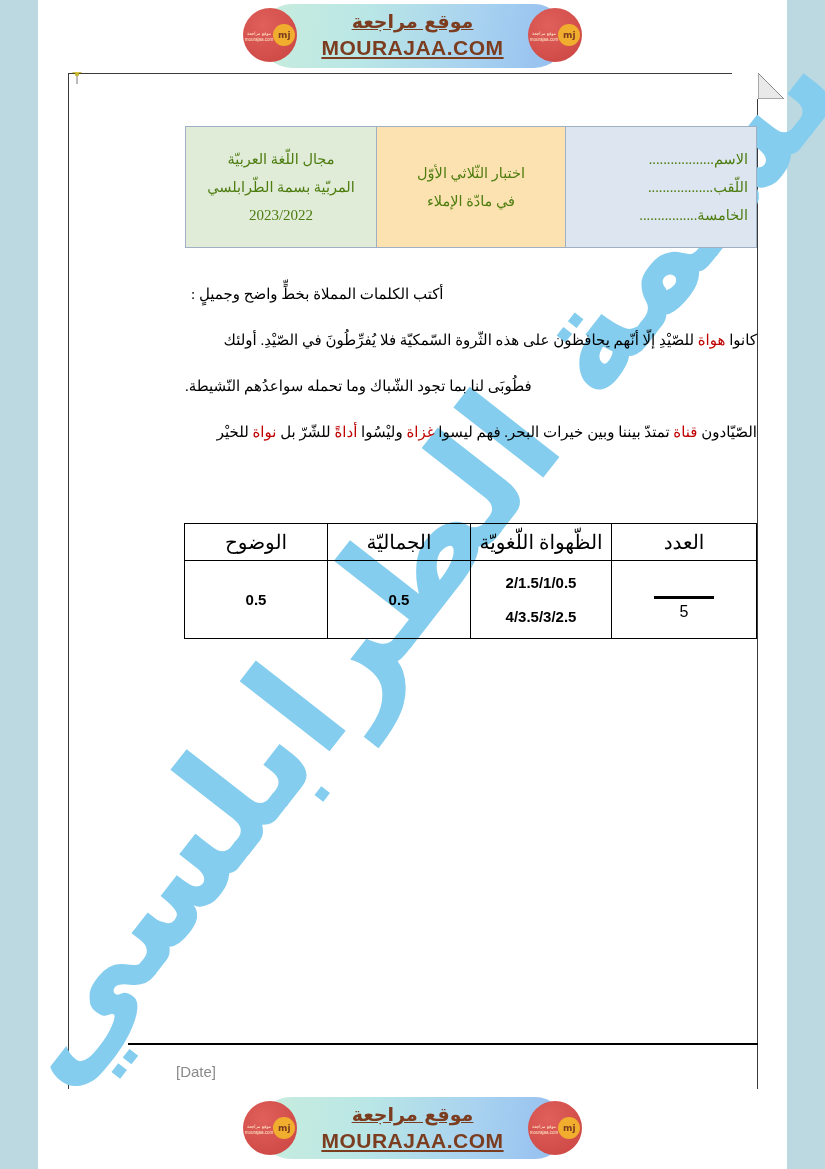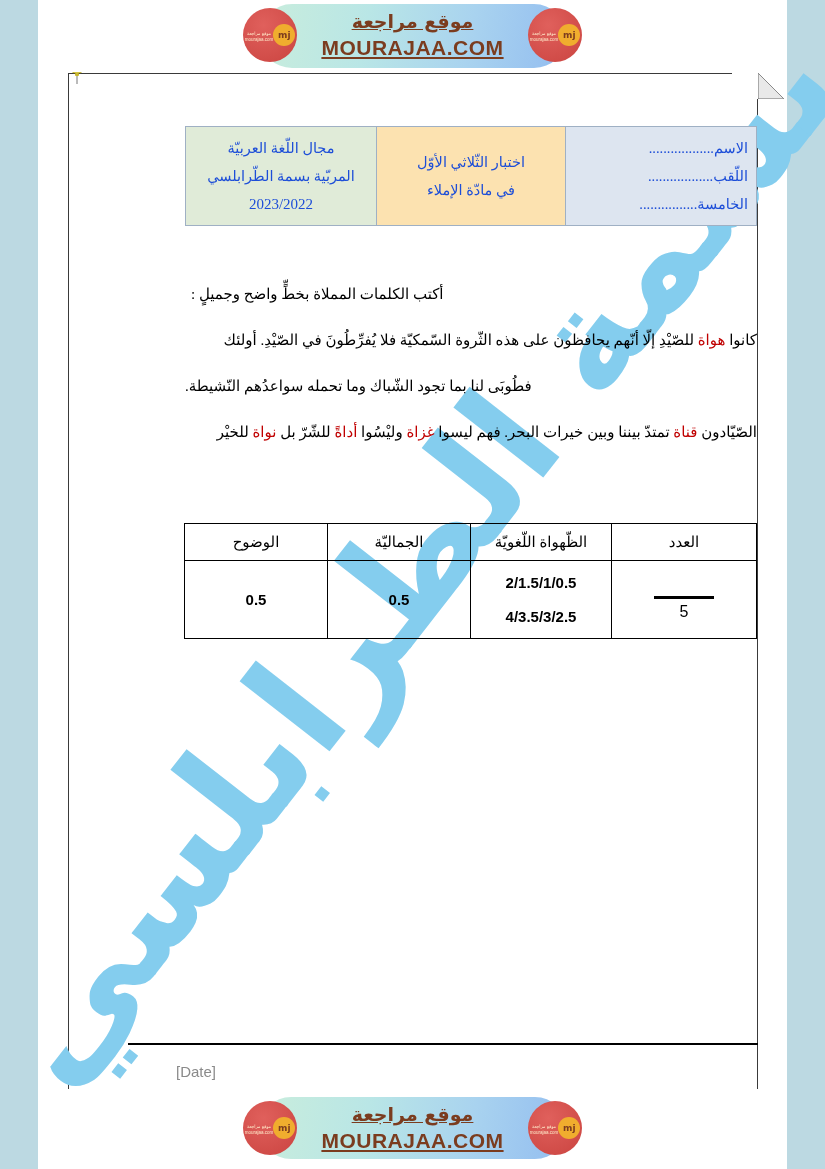--- a/index.html
+++ b/index.html
@@ -165,24 +165,24 @@
   .hdr-table {
     position: absolute;
     right: 1px; top: 53px;
     width: 572px;
     border-collapse: collapse;
     table-layout: fixed;
   }
   .hdr-table td {
     border: 1px solid #9fb0c4;
     vertical-align: middle;
-    padding: 7px 8px;
+    padding: 18px 8px;
     font-size: 14.5px;
     line-height: 28px;
-    color: #1d4ed8;
+    color: #4d7c0f;
   }
   .hdr-cell-a { width: 190px; background: #e0ebd8; text-align: center; }
   .hdr-cell-b { width: 188px; background: #fce2b0; text-align: center; }
   .hdr-cell-c { width: 190px; background: #dde5f0; text-align: right; }
   .year { direction: ltr; display: inline-block; font-family: Liberation Serif, serif; font-size: 15px;}
   .dots { letter-spacing: 1.5px; }
 
   
   .body-text {
     position: absolute;
@@ -207,21 +207,21 @@
     width: 572px;
     border-collapse: collapse;
     table-layout: fixed;
   }
   .grade-table th, .grade-table td {
     border: 1px solid #000;
     text-align: center;
     vertical-align: middle;
   }
   .grade-table th {
-    font-size: 15px;
+    font-size: 20px;
     font-weight: normal;
     height: 37px;
     padding: 2px 4px;
   }
   .grade-table td {
     height: 78px;
     font-family: "Liberation Sans", sans-serif;
     font-weight: bold;
     font-size: 15px;
     padding: 0;

